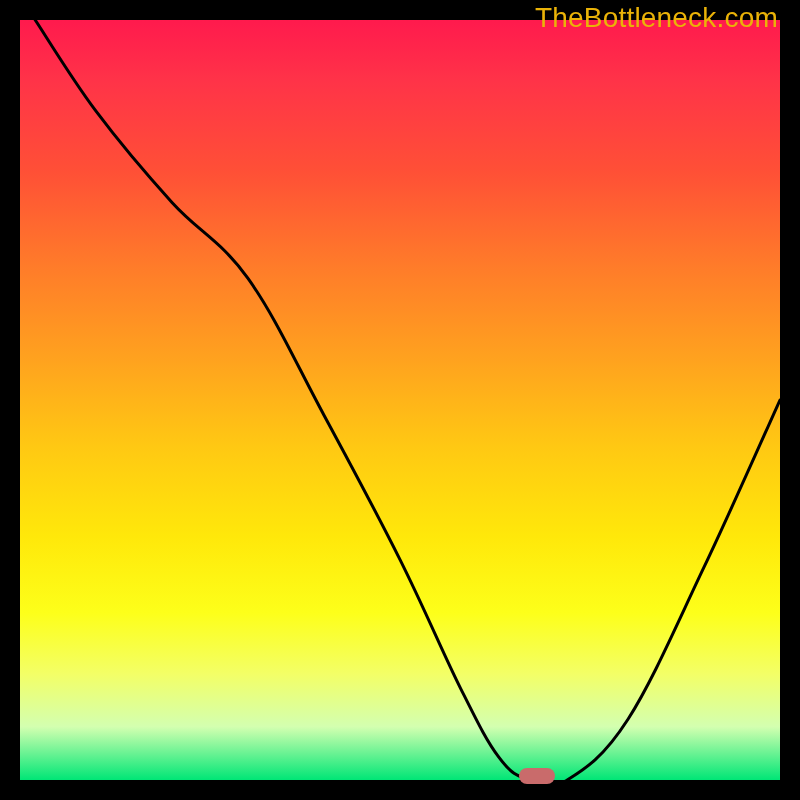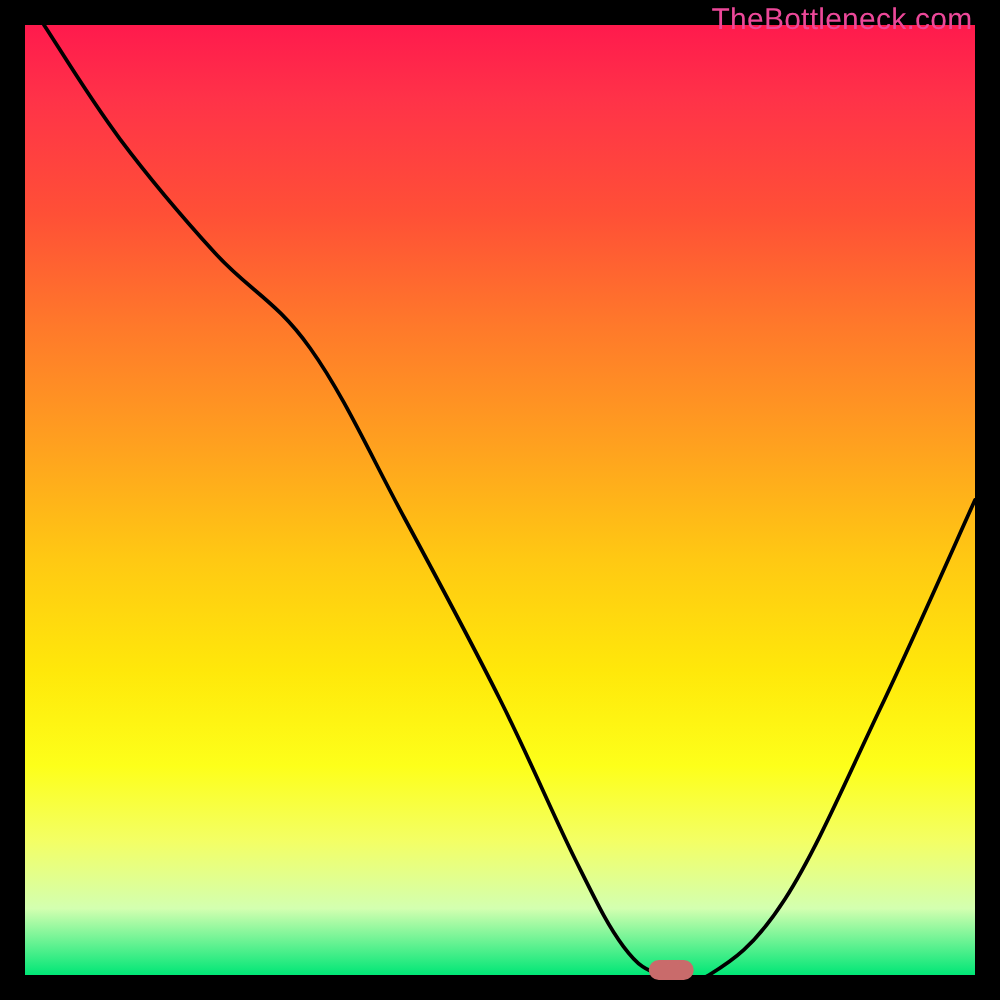--- a/index.html
+++ b/index.html
@@ -27,23 +27,23 @@
       #fdff1a 78%,
       #f3ff66 86%,
       #d3ffb0 93%,
       #00e676 100%
     );
   }
   .watermark {
     position: absolute;
     top: 2px;
     right: 22px;
-    font-size: 24px;
+    font-size: 28px;
     font-weight: 500;
-    color: #ec4899;
+    color: #eab308;
     letter-spacing: 0.2px;
   }
   .curve {
     position: absolute;
     left: 20px;
     top: 20px;
     width: 760px;
     height: 760px;
   }
   .marker {

